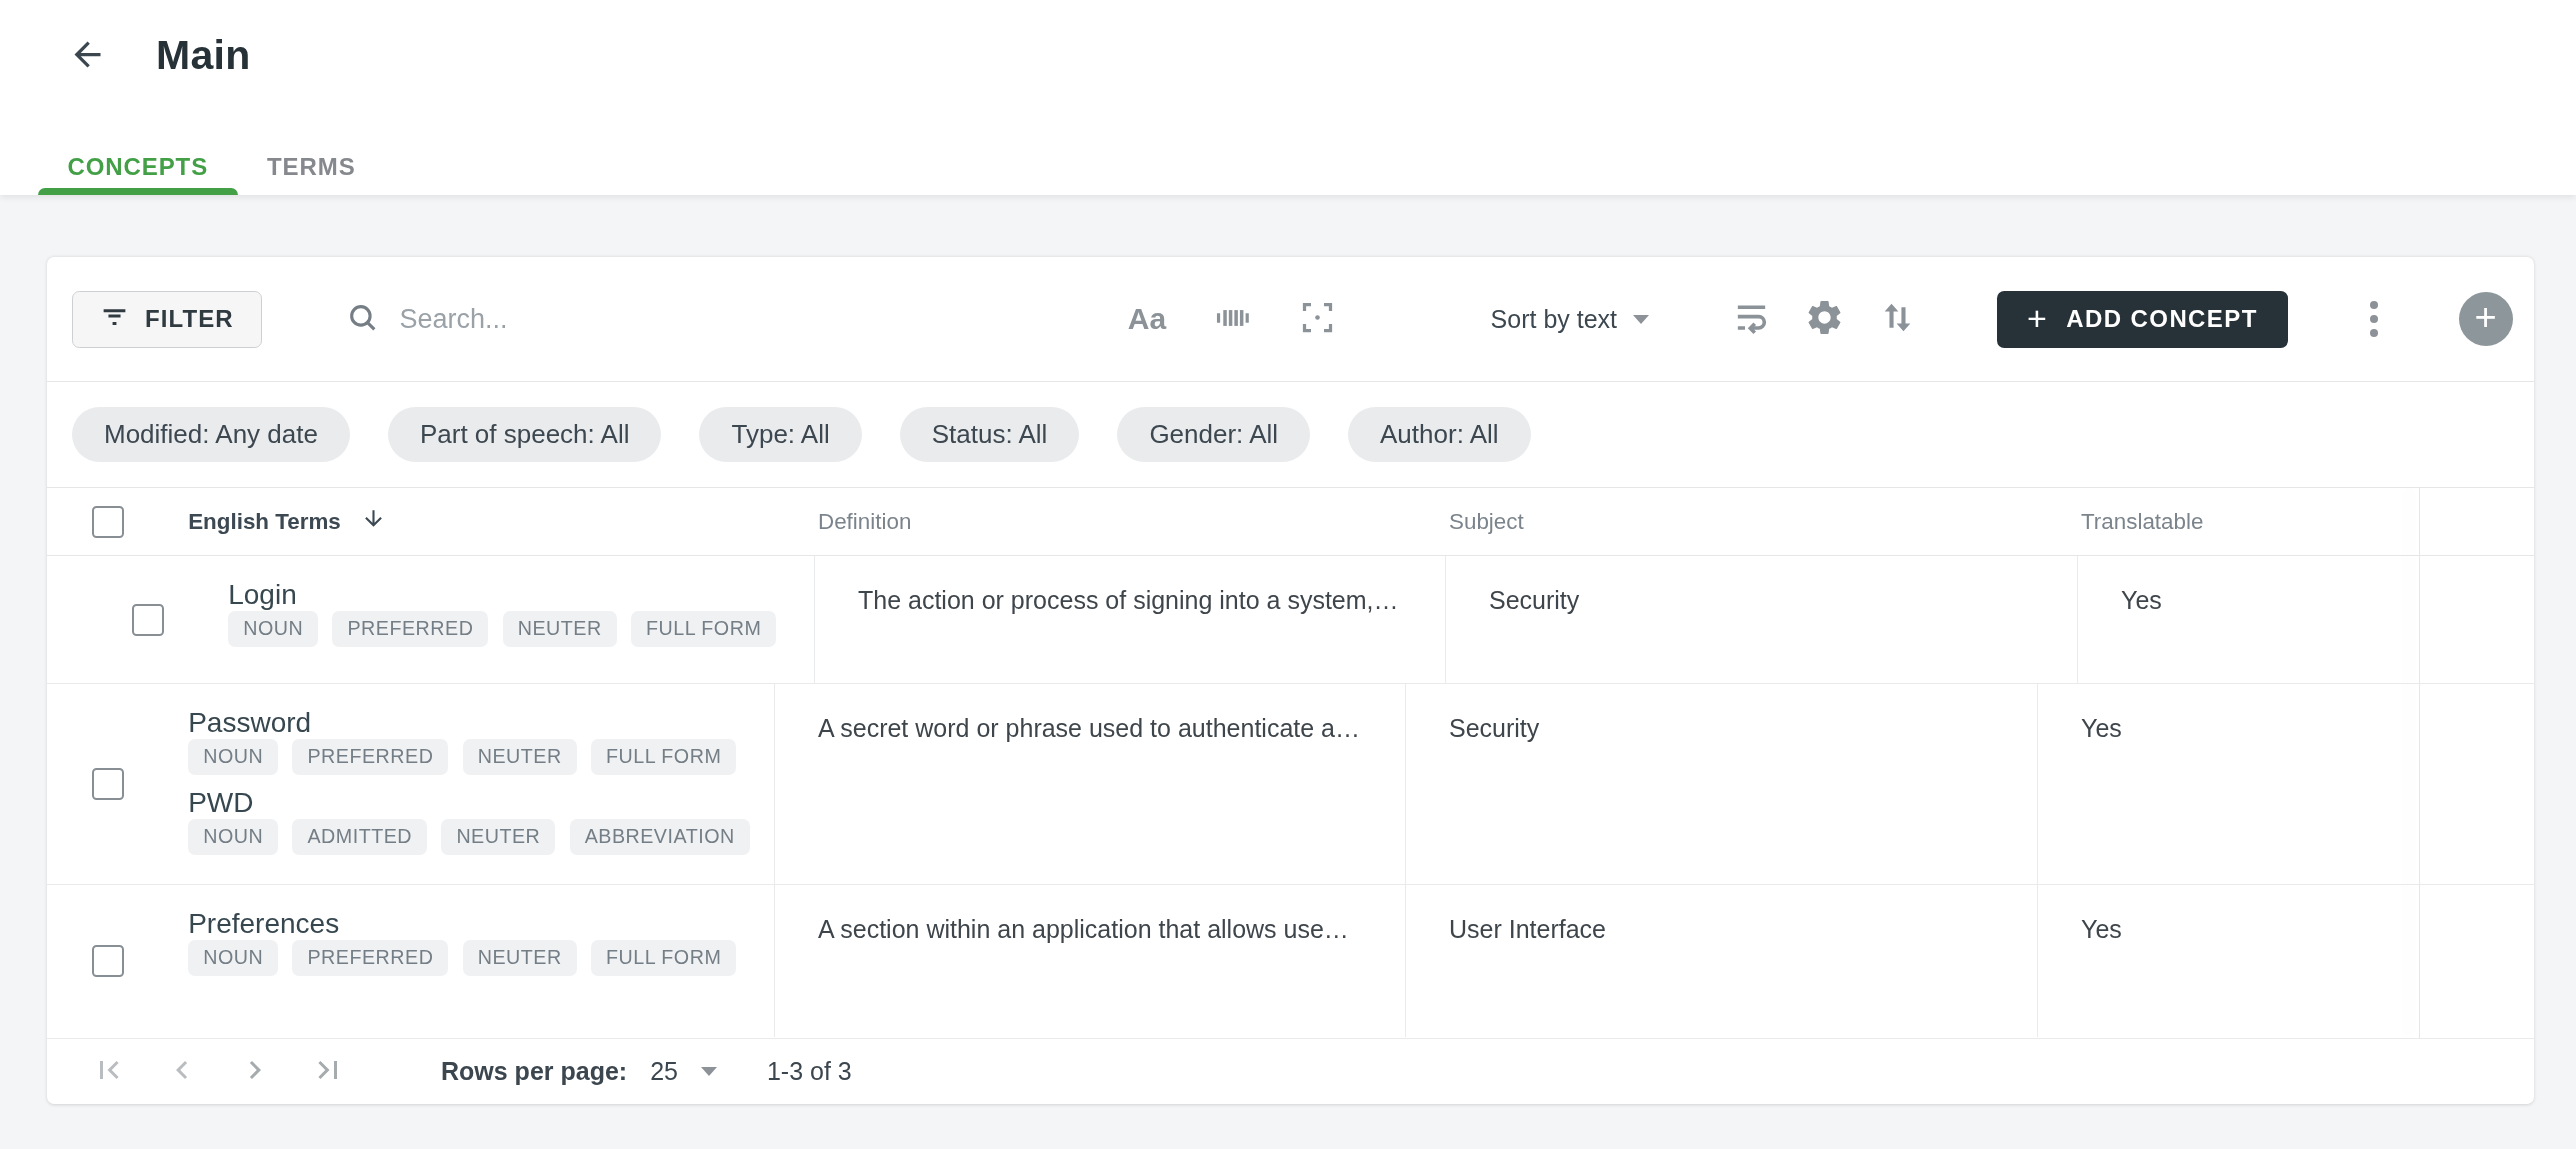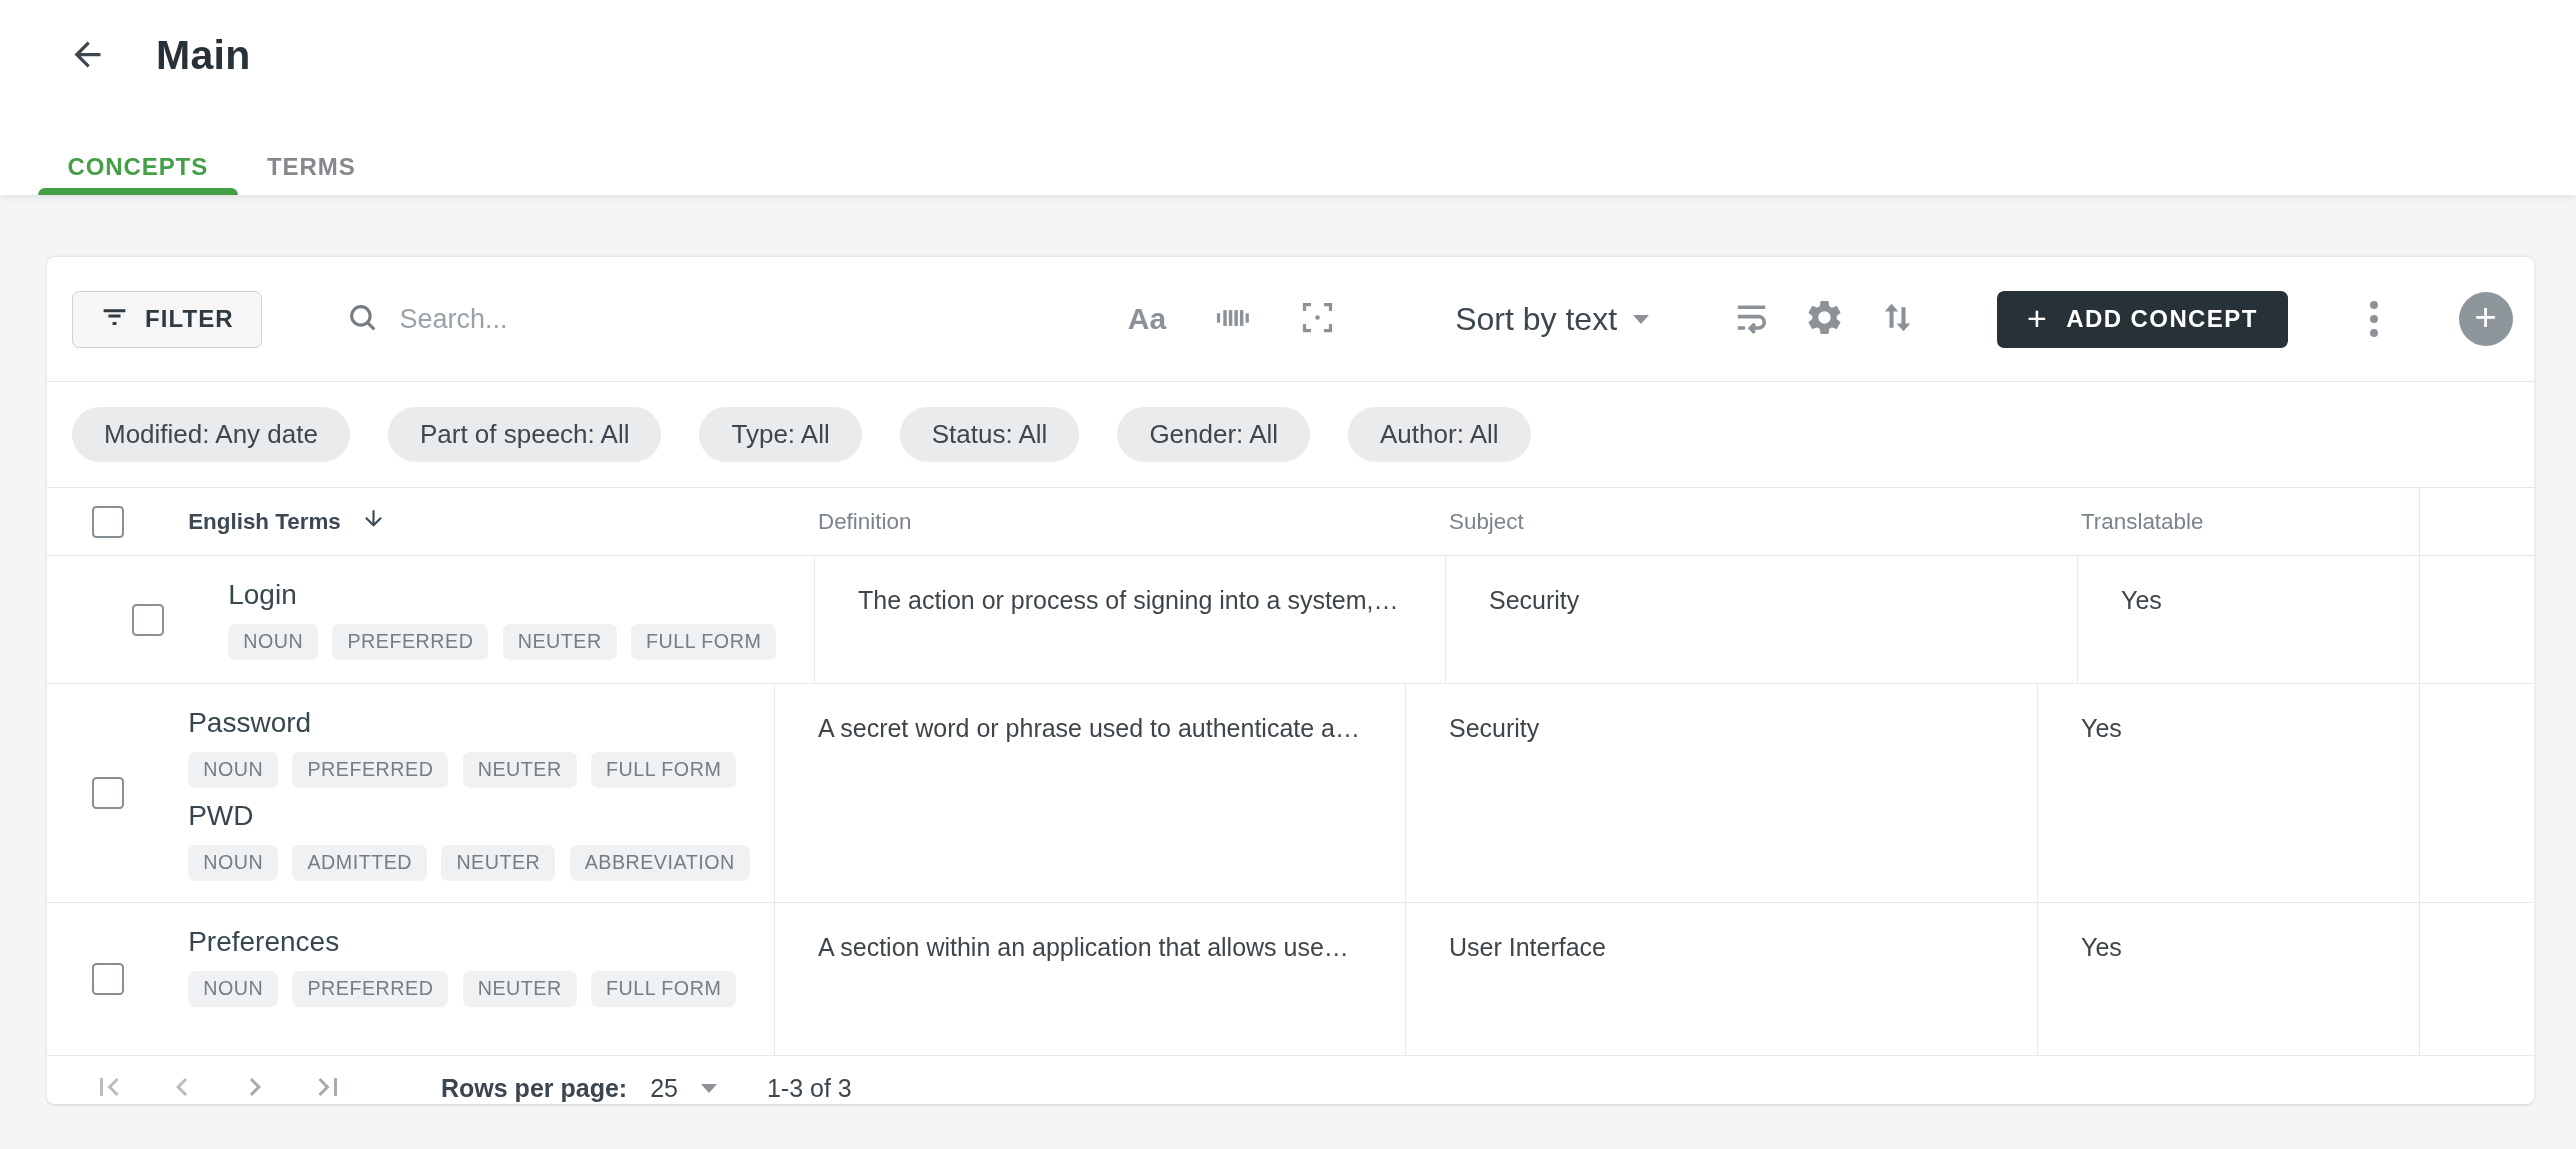--- a/index.html
+++ b/index.html
@@ -31,21 +31,21 @@
   .toolbar{height:125px;display:flex;align-items:center;padding:0 21.5px 0 25px;border-bottom:0.9px solid var(--border);flex:0 0 auto;gap:41px;}
   .filter-btn{display:flex;align-items:center;gap:16px;height:57px;padding:0 27px;background:#f6f6f7;border:0.9px solid #cdd0d3;border-radius:7.2px;font-size:24px;font-weight:700;letter-spacing:1.1px;color:#2f3a41;cursor:pointer;}
   .search-wrap{display:flex;align-items:center;gap:19.7px;margin-left:43px;width:698px;}
   .search-input{border:none;outline:none;font-size:27px;color:var(--text-dark);width:572px;background:transparent;}
   .search-input::placeholder{color:#9aa2a8;}
   .mid-icons{display:flex;align-items:center;gap:47px;margin-left:43px;}
   .aa-icon{font-size:30px;font-weight:700;color:var(--icon-gray);line-height:1;}
   .icon-btn{background:transparent;border:none;cursor:pointer;display:flex;align-items:center;justify-content:center;}
   .spacer{flex:1;}
   .sort-wrap{display:flex;align-items:center;gap:16px;margin-right:41px;cursor:pointer;}
-  .sort-label{font-size:32px;color:#3c474f;}
+  .sort-label{font-size:25px;color:#3c474f;}
   .caret-down{width:0;height:0;border-left:8px solid transparent;border-right:8px solid transparent;border-top:9.8px solid #8d9298;}
   .action-icons{display:flex;align-items:center;gap:32px;margin-right:38px;}
   .add-btn{display:flex;align-items:center;gap:18px;height:57px;padding:0 30px;background:var(--button-dark);color:#fff;border:none;border-radius:7.2px;font-size:24px;font-weight:700;letter-spacing:1.4px;cursor:pointer;margin-right:36px;}
   .add-plus{font-size:34px;font-weight:400;line-height:1;margin-top:-2.7px;}
   .kebab{display:flex;flex-direction:column;gap:6.3px;background:transparent;border:none;cursor:pointer;padding:5.4px;margin-right:34px;}
   .kebab span{width:8px;height:8px;border-radius:50%;background:#8d9298;}
   .plus-circle{width:54px;height:54px;border-radius:50%;background:#8d969b;border:none;color:#fff;font-size:38px;line-height:1;display:flex;align-items:center;justify-content:center;cursor:pointer;padding-bottom:3.6px;}
 
   
   .chips-row{height:106px;display:flex;align-items:center;gap:38px;padding:0 25px;border-bottom:0.9px solid var(--border);flex:0 0 auto;}
@@ -61,21 +61,21 @@
   .checkbox{width:32px;height:32px;border:2.2px solid #878e94;border-radius:4.5px;background:#fff;display:inline-block;cursor:pointer;}
   .tbody{flex:1 1 auto;display:flex;flex-direction:column;}
   .row{border-bottom:0.9px solid var(--row-border);}
   .tbody .row:nth-child(1){min-height:128px;padding-left:40px;}
   .tbody .row:nth-child(2){min-height:201px;}
   .tbody .row:nth-child(3){min-height:152px;border-bottom:none;}
   .cell{padding-top:29px;}
   .cb-cell{display:flex;align-items:center;justify-content:flex-start;padding:0 0 0 45px;}
   .terms-cell{display:flex;flex-direction:column;gap:12.5px;padding:23px 27px 21.5px 7.2px;border-right:0.9px solid var(--row-border);}
   .term-name{font-size:28px;color:var(--text-dark);}
-  .term-badges{display:flex;gap:14.3px;margin-top:13px;}
+  .term-badges{display:flex;gap:14.3px;margin-top:0;}
   .badge{background:var(--badge-bg);color:#747e86;font-size:19.7px;letter-spacing:0.5px;padding:6.3px 15px;border-radius:7.2px;white-space:nowrap;}
   .text-cell{font-size:25px;color:#3e454b;padding:30px 39px 0 43px;white-space:nowrap;overflow:hidden;border-right:0.9px solid var(--row-border);}
   .trans-cell{border-right:none;}
   .overflow-cell{border-right:none;}
   .pin-shadow{position:absolute;top:0;bottom:0;left:2372px;width:0;border-right:0.9px solid var(--border);box-shadow:-10.7px 0 12.5px rgba(0,0,0,.10);}
 
   
   .pagination{height:66px;display:flex;align-items:center;padding-left:41px;flex:0 0 auto;border-top:0.9px solid var(--row-border);}
   .pg-btn{background:transparent;border:none;cursor:pointer;display:flex;align-items:center;justify-content:center;width:41px;height:41px;margin-right:32px;}
   .pg-label{font-size:25px;font-weight:700;color:#3c464e;margin-left:61px;}

